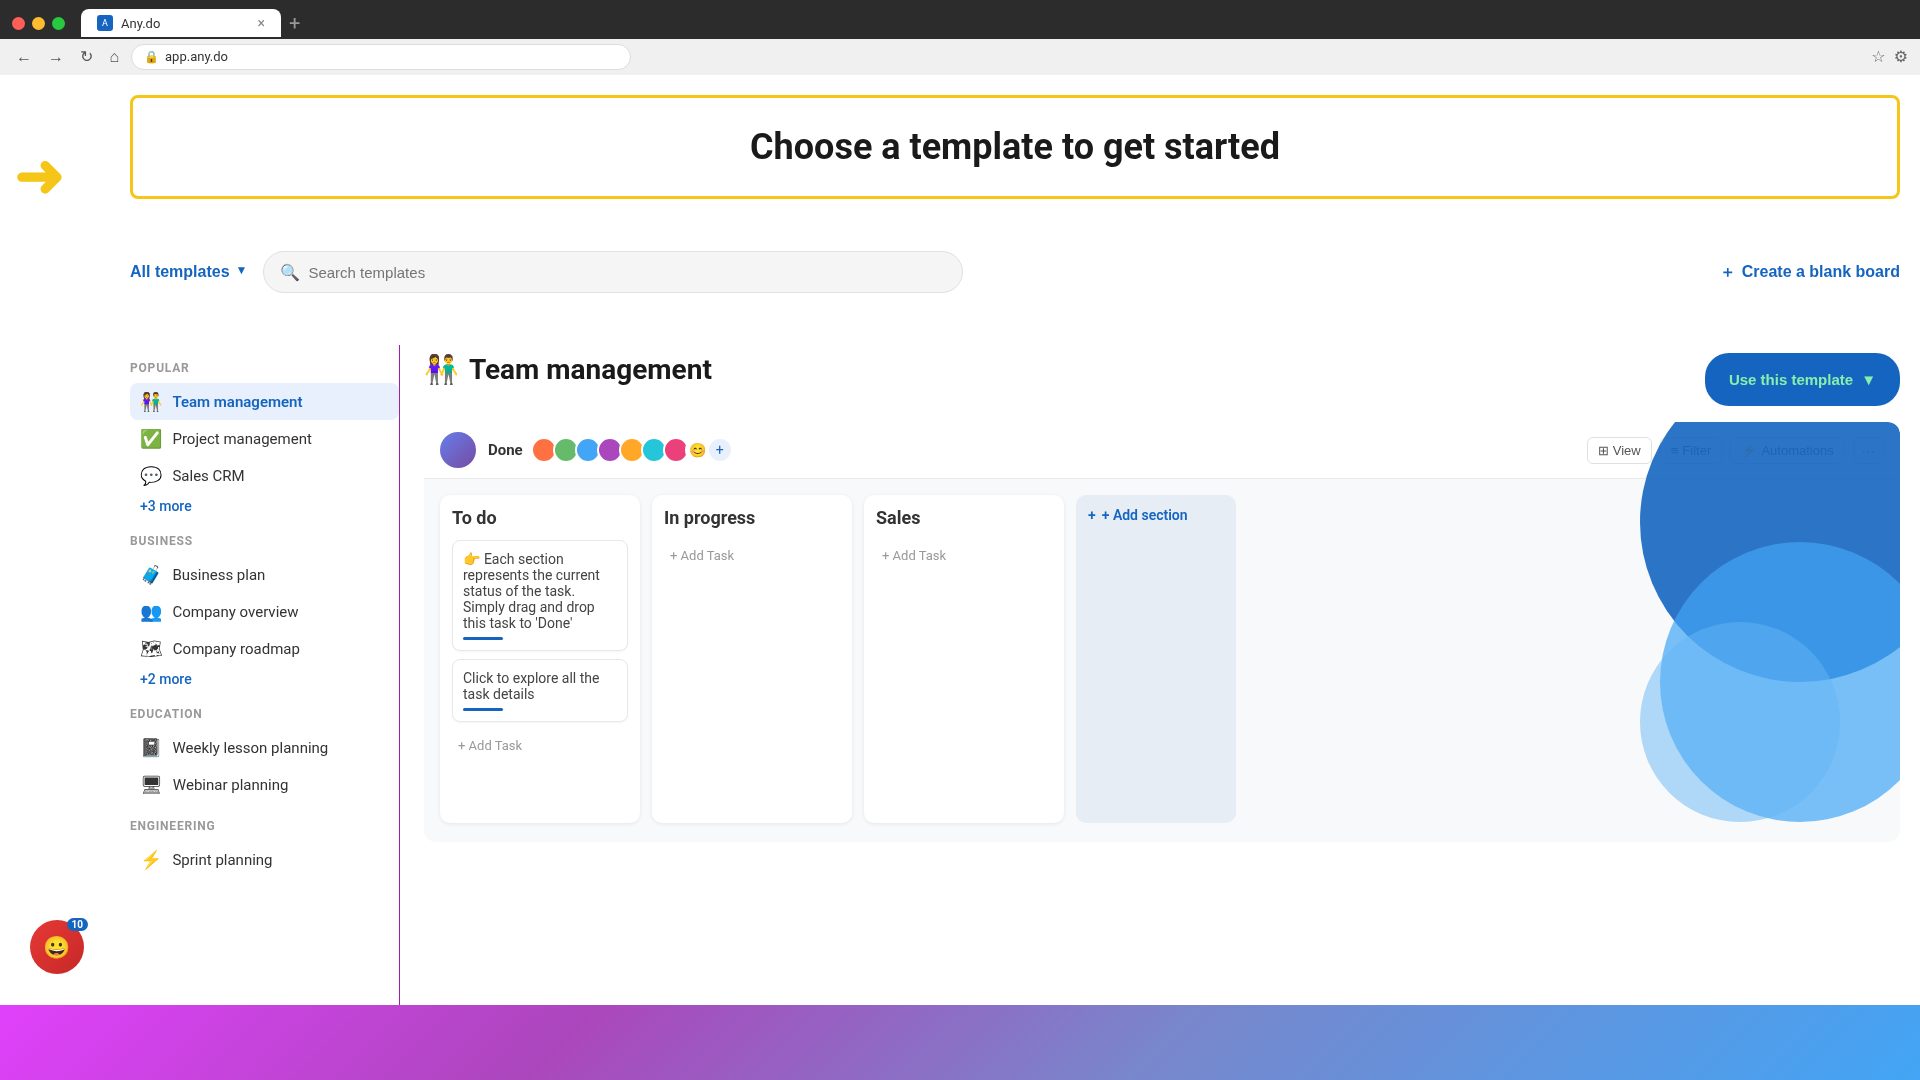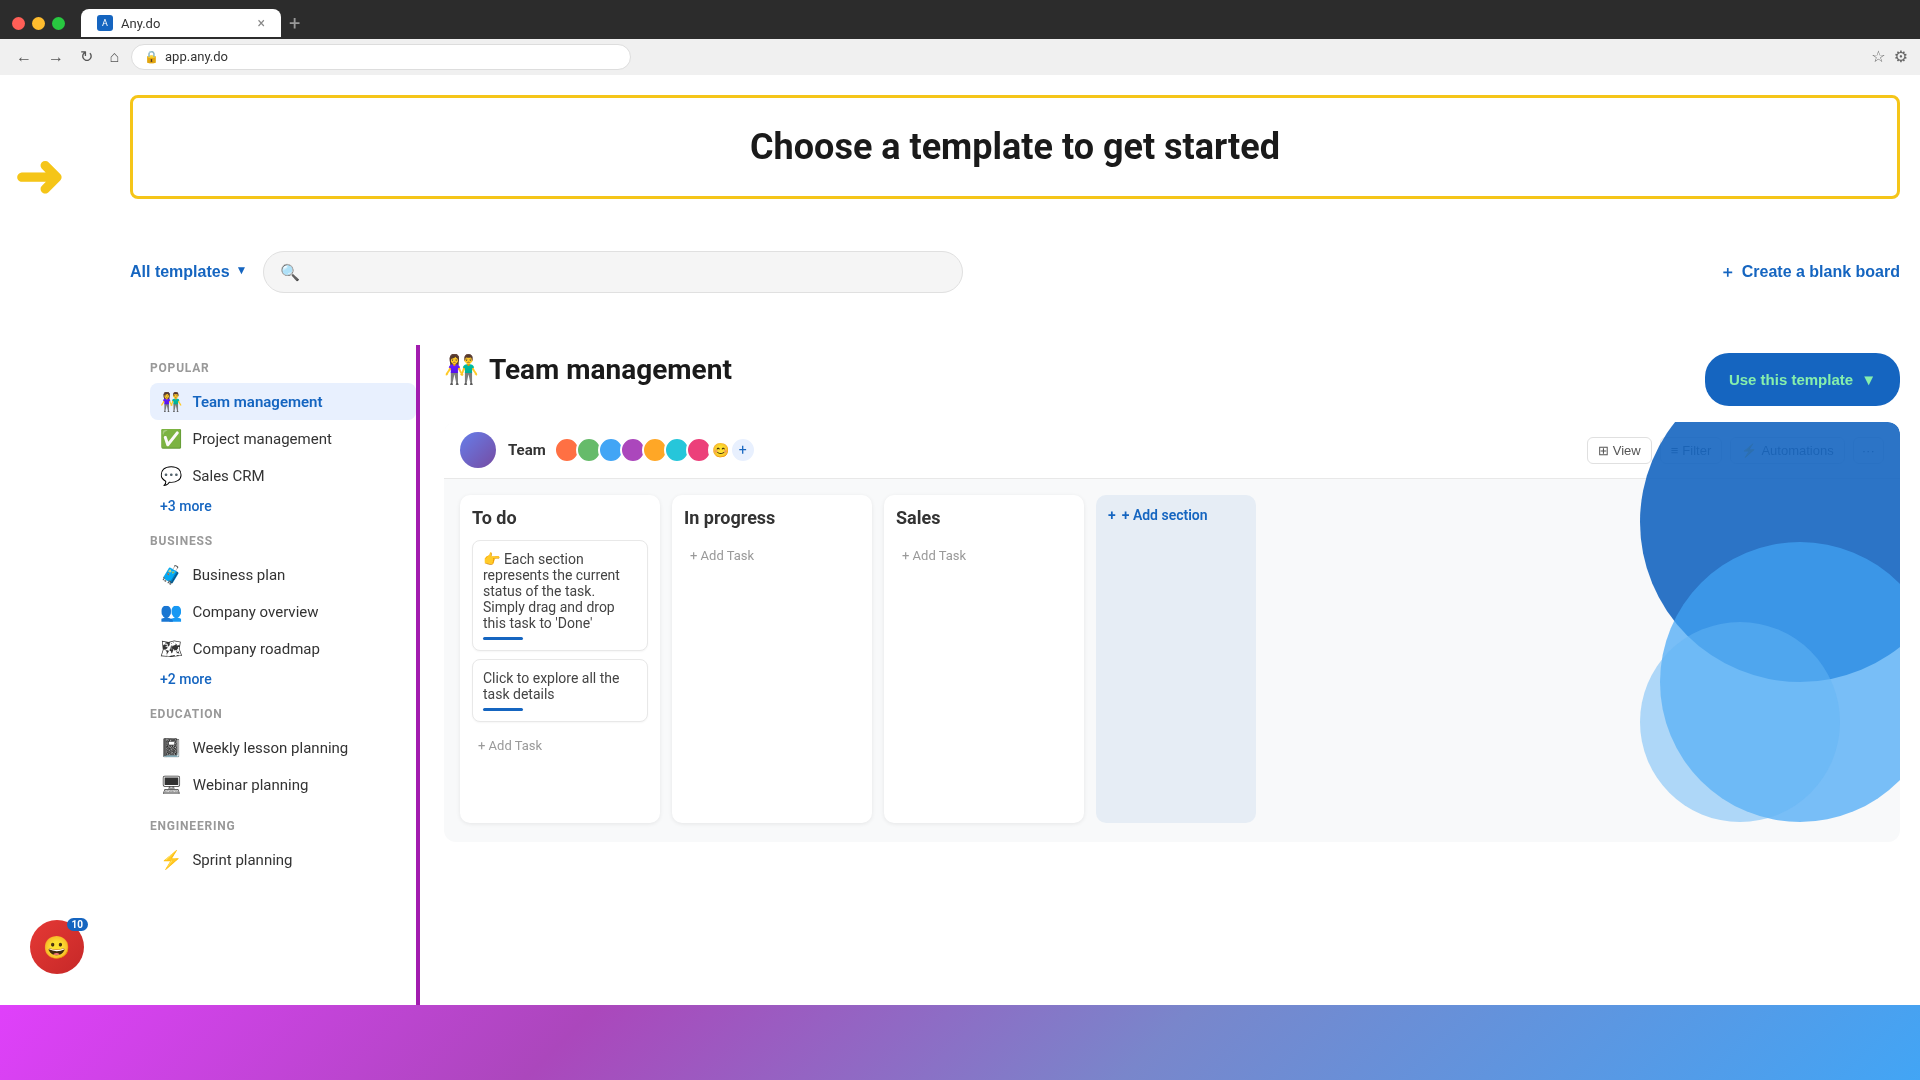--- a/index.html
+++ b/index.html
@@ -186,22 +186,21 @@
       overflow: hidden;
       margin: 0 20px;
     }
 
     
     .sidebar {
       width: 270px;
       min-width: 270px;
       overflow-y: auto;
       padding-right: 0;
-      border-right: 4px solid #a21caf;
-      margin-left: 20px;
+      border-right: 1px solid #a21caf;
     }
     .sidebar-section-label {
       font-size: 12px;
       font-weight: 700;
       color: #999;
       letter-spacing: 0.8px;
       text-transform: uppercase;
       margin: 16px 0 8px;
     }
     .sidebar-item {
@@ -529,20 +528,21 @@
     </div>
 
     <div class="toolbar">
       <button class="all-templates-btn">
         <span>All templates</span>
         <span class="chevron-down">▼</span>
       </button>
 
       <div class="search-bar">
         <span class="search-icon">🔍</span>
+        <input class="search-input" type="text" placeholder="Search templates" style="">
       </div>
 
       <button class="create-blank-btn">
         <span>＋</span>
         <span>Create a blank board</span>
       </button>
     </div>
 
     <div class="body-layout">
 
@@ -617,21 +617,21 @@
         <div class="board-preview">
 
           <div class="blue-decoration">
             <div class="blue-circle1"></div>
             <div class="blue-circle2"></div>
             <div class="blue-circle3"></div>
           </div>
 
           <div class="board-top-bar">
             <div class="board-avatar"></div>
-            <span class="board-name">Team</span>
+            <span class="board-name">Done</span>
 
             <div class="board-members">
               <div class="member-av av1"></div>
               <div class="member-av av2"></div>
               <div class="member-av av3"></div>
               <div class="member-av av4"></div>
               <div class="member-av av5"></div>
               <div class="member-av av6"></div>
               <div class="member-av av7"></div>
               <div class="member-av av-emoji">😊</div>

